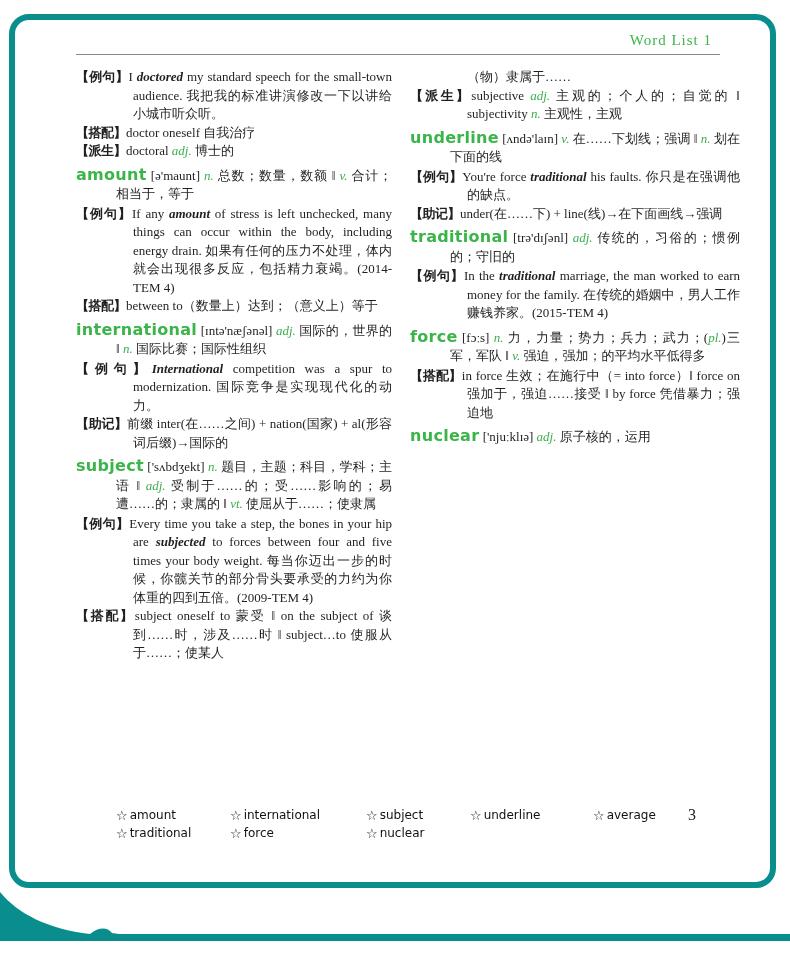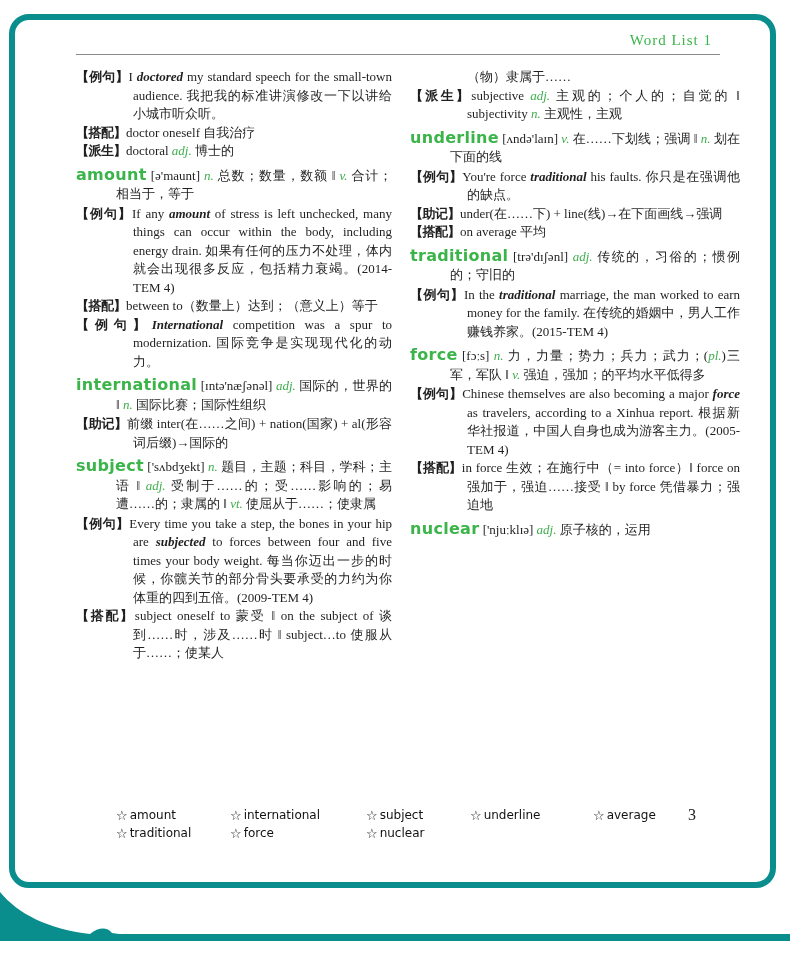--- a/index.html
+++ b/index.html
@@ -88,38 +88,36 @@
     <hr class="header-rule">
 
     <div class="columns">
       <div class="col left" id="left-col">
           <div class="block"><span class="tag">【例句】</span><span>I </span><span class="seg-bi">doctored</span><span> my standard speech for the small-town audience. 我把我的标准讲演修改一下以讲给小城市听众听。</span></div>
           <div class="block"><span class="tag">【搭配】</span><span>doctor oneself 自我治疗</span></div>
           <div class="block"><span class="tag">【派生】</span><span>doctoral </span><span class="seg-pos">adj.</span><span> 博士的</span></div>
           <div class="block hw-block"><span class="seg-hw">amount</span><span> [ə'maunt] </span><span class="seg-pos">n.</span><span> 总数；数量，数额 ‖ </span><span class="seg-pos">v.</span><span> 合计；相当于，等于</span></div>
           <div class="block"><span class="tag">【例句】</span><span>If any </span><span class="seg-bi">amount</span><span> of stress is left unchecked, many things can occur within the body, including energy drain. 如果有任何的压力不处理，体内就会出现很多反应，包括精力衰竭。(2014-TEM 4)</span></div>
           <div class="block"><span class="tag">【搭配】</span><span>between to（数量上）达到；（意义上）等于</span></div>
+          <div class="block hw-block"><span class="seg-hw">international</span><span> [ɪntə'næʃənəl] </span><span class="seg-pos">adj.</span><span> 国际的，世界的 ‖ </span><span class="seg-pos">n.</span><span> 国际比赛；国际性组织</span></div>
           <div class="block"><span class="tag">【例句】</span><span class="seg-bi">International</span><span> competition was a spur to modernization. 国际竞争是实现现代化的动力。</span></div>
-          <div class="block hw-block"><span class="seg-hw">international</span><span> [ɪntə'næʃənəl] </span><span class="seg-pos">adj.</span><span> 国际的，世界的 ‖ </span><span class="seg-pos">n.</span><span> 国际比赛；国际性组织</span></div>
           <div class="block"><span class="tag">【助记】</span><span>前缀 inter(在……之间) + nation(国家) + al(形容词后缀)→国际的</span></div>
           <div class="block hw-block"><span class="seg-hw">subject</span><span> ['sʌbdʒekt] </span><span class="seg-pos">n.</span><span> 题目，主题；科目，学科；主语 ‖ </span><span class="seg-pos">adj.</span><span> 受制于……的；受……影响的；易遭……的；隶属的 ‖ </span><span class="seg-pos">vt.</span><span> 使屈从于……；使隶属</span></div>
           <div class="block"><span class="tag">【例句】</span><span>Every time you take a step, the bones in your hip are </span><span class="seg-bi">subjected</span><span> to forces between four and five times your body weight. 每当你迈出一步的时候，你髋关节的部分骨头要承受的力约为你体重的四到五倍。(2009-TEM 4)</span></div>
           <div class="block"><span class="tag">【搭配】</span><span>subject oneself to 蒙受 ‖ on the subject of 谈到……时，涉及……时 ‖ subject…to 使服从于……；使某人</span></div>
         </div>
       <div class="col right" id="right-col">
           <div class="block cont-block"><span>（物）隶属于……</span></div>
           <div class="block"><span class="tag">【派生】</span><span>subjective </span><span class="seg-pos">adj.</span><span> 主观的；个人的；自觉的 ‖ subjectivity </span><span class="seg-pos">n.</span><span> 主观性，主观</span></div>
           <div class="block hw-block"><span class="seg-hw">underline</span><span> [ʌndə'laɪn] </span><span class="seg-pos">v.</span><span> 在……下划线；强调 ‖ </span><span class="seg-pos">n.</span><span> 划在下面的线</span></div>
           <div class="block"><span class="tag">【例句】</span><span>You're force </span><span class="seg-bi">traditional</span><span> his faults. 你只是在强调他的缺点。</span></div>
           <div class="block"><span class="tag">【助记】</span><span>under(在……下) + line(线)→在下面画线→强调</span></div>
-          <div class="block"><span class="tag">【搭配】</span><span>on average 平均</span></div>
           <div class="block hw-block"><span class="seg-hw">traditional</span><span> [trə'dɪʃənl] </span><span class="seg-pos">adj.</span><span> 传统的，习俗的；惯例的；守旧的</span></div>
           <div class="block"><span class="tag">【例句】</span><span>In the </span><span class="seg-bi">traditional</span><span> marriage, the man worked to earn money for the family. 在传统的婚姻中，男人工作赚钱养家。(2015-TEM 4)</span></div>
           <div class="block hw-block"><span class="seg-hw">force</span><span> [fɔːs] </span><span class="seg-pos">n.</span><span> 力，力量；势力；兵力；武力；(</span><span class="seg-pos">pl.</span><span>)三军，军队 ‖ </span><span class="seg-pos">v.</span><span> 强迫，强加；的平均水平低得多</span></div>
-          <div class="block"><span class="tag">【例句】</span><span>Chinese themselves are also becoming a major </span><span class="seg-bi">force</span><span> as travelers, according to a Xinhua report. 根据新华社报道，中国人自身也成为游客主力。(2005-TEM 4)</span></div>
           <div class="block"><span class="tag">【搭配】</span><span>in force 生效；在施行中（= into force）‖ force on 强加于，强迫……接受 ‖ by force 凭借暴力；强迫地</span></div>
           <div class="block hw-block"><span class="seg-hw">nuclear</span><span> ['njuːklɪə] </span><span class="seg-pos">adj.</span><span> 原子核的，运用</span></div>
         </div>
     </div>
   </div>
 
   <div class="page-footer">
     <div class="footer-row" id="footer-row1">
         <span class="footer-cell">
           <span class="star">☆</span>

